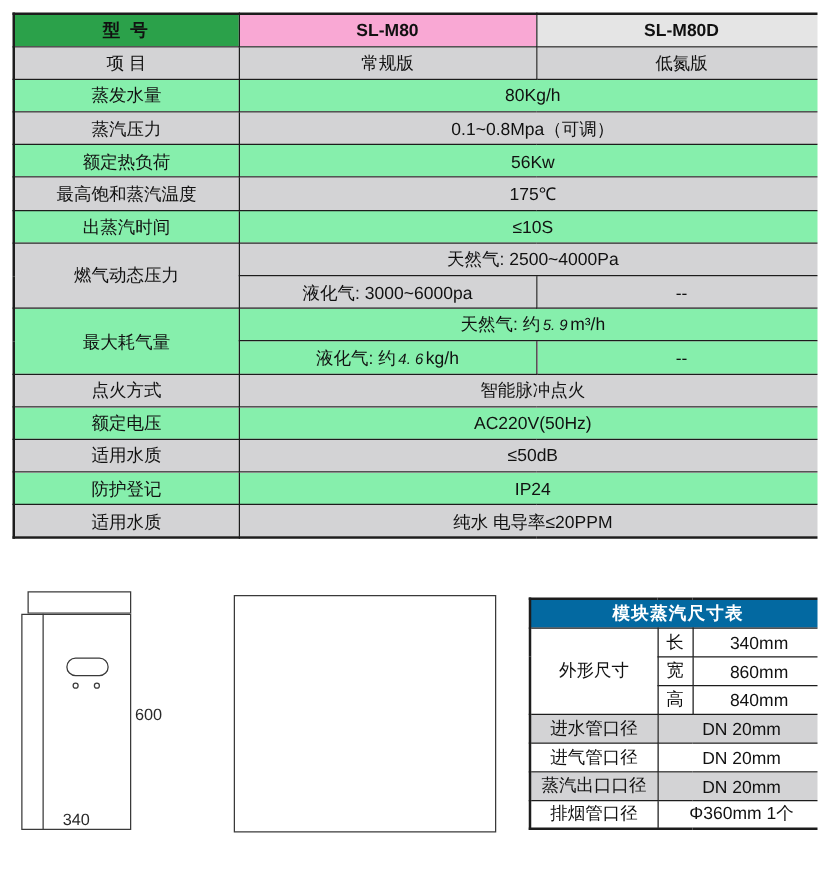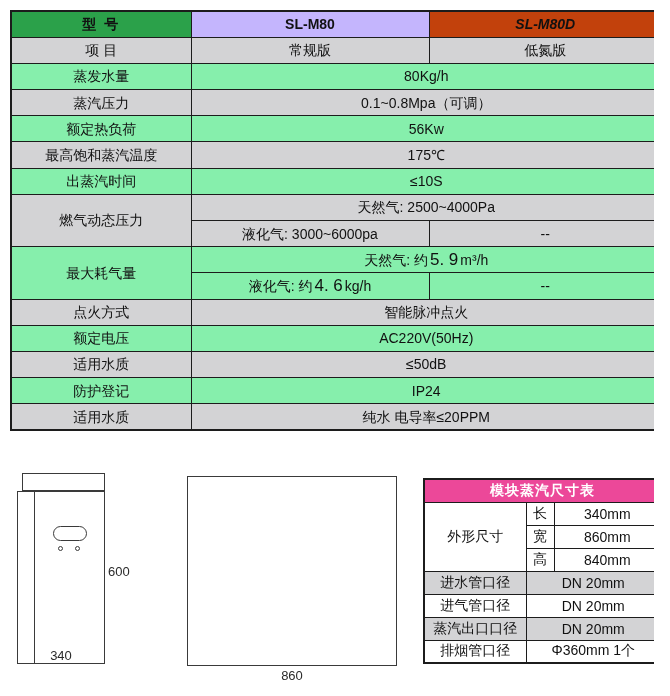--- a/index.html
+++ b/index.html
@@ -32,28 +32,28 @@
     font-size: 14px;
     padding: 0 2px;
     line-height: 1.15;
     white-space: nowrap;
     overflow: hidden;
   }
   table.spec-table tr { height: 26px; }
   tr.bg-gray td  { background: #d3d3d5; }
   tr.bg-white td { background: #86efac; }
   td.bg-green-dark  { background: #2ba14a; }
-  td.bg-green-mid   { background: #c4b5fd; }
-  td.bg-green-light { background: #c2410c; font-style: italic; }
+  td.bg-green-mid   { background: #f9a8d4; }
+  td.bg-green-light { background: #e5e5e5; }
   .model-label { font-size: 15px; font-weight: bold; letter-spacing: 2px; }
   .model-name  { font-size: 18px; font-weight: bold; }
   .v-xl  { font-size: 19px; margin-left: 43px; }
   .v-lg  { font-size: 17px; }
   .v-md  { font-size: 15px; }
-  .big-num { font-size: 17px; margin: 0 2px; }
+  .big-num { font-size: 12px; margin: 0 2px; font-style: italic; }
 
   
   .draw { position: absolute; border: 1px solid #3a3a3a; background: #fff; }
   .front-lid   { left: 22px;  top: 473px; width: 83px;  height: 18px; }
   .front-body  { left: 17px;  top: 491px; width: 88px;  height: 173px; }
   .front-vline { position: absolute; left: 34px; top: 491px; width: 1px; height: 173px; background: #3a3a3a; }
   .front-pill  { position: absolute; left: 53px; top: 526px; width: 34px; height: 15px;
                  border: 1px solid #3a3a3a; border-radius: 8px; background: #fff; }
   .front-hole  { position: absolute; width: 5px; height: 5px; border: 1px solid #3a3a3a;
                  border-radius: 50%; background: #fff; }
@@ -81,21 +81,21 @@
     vertical-align: middle;
     font-size: 14px;
     padding: 0 1px;
     background: #ffffff;
     white-space: nowrap;
     overflow: hidden;
   }
   table.dim-table tr { height: 23px; }
   tr.dim-header { height: 21px; }
   tr.dim-header td {
-    background: #ec4899;
+    background: #0369a1;
     color: #ffffff;
     font-weight: bold;
     font-size: 14px;
     letter-spacing: 1px;
   }
   table.dim-table tr.bg-gray td { background: #d3d3d5; }
 </style>
 </head>
 <body>
 
@@ -180,21 +180,20 @@
   <div class="draw front-lid"></div>
   <div class="draw front-body"></div>
   <div class="front-vline"></div>
   <div class="front-pill"></div>
   <div class="front-hole hole-1"></div>
   <div class="front-hole hole-2"></div>
   <div class="dim-label dim-840">600</div>
   <div class="dim-label dim-340">340</div>
 
   <div class="draw side-rect"></div>
-  <div class="dim-label dim-860">860</div>
 
   <table class="dim-table">
     <colgroup>
       <col style="width:102px">
         <col style="width:28px">
         <col style="width:107px">
     </colgroup>
     <tbody>
         <tr class="dim-header">
       <td colspan="3">模块蒸汽尺寸表</td>

